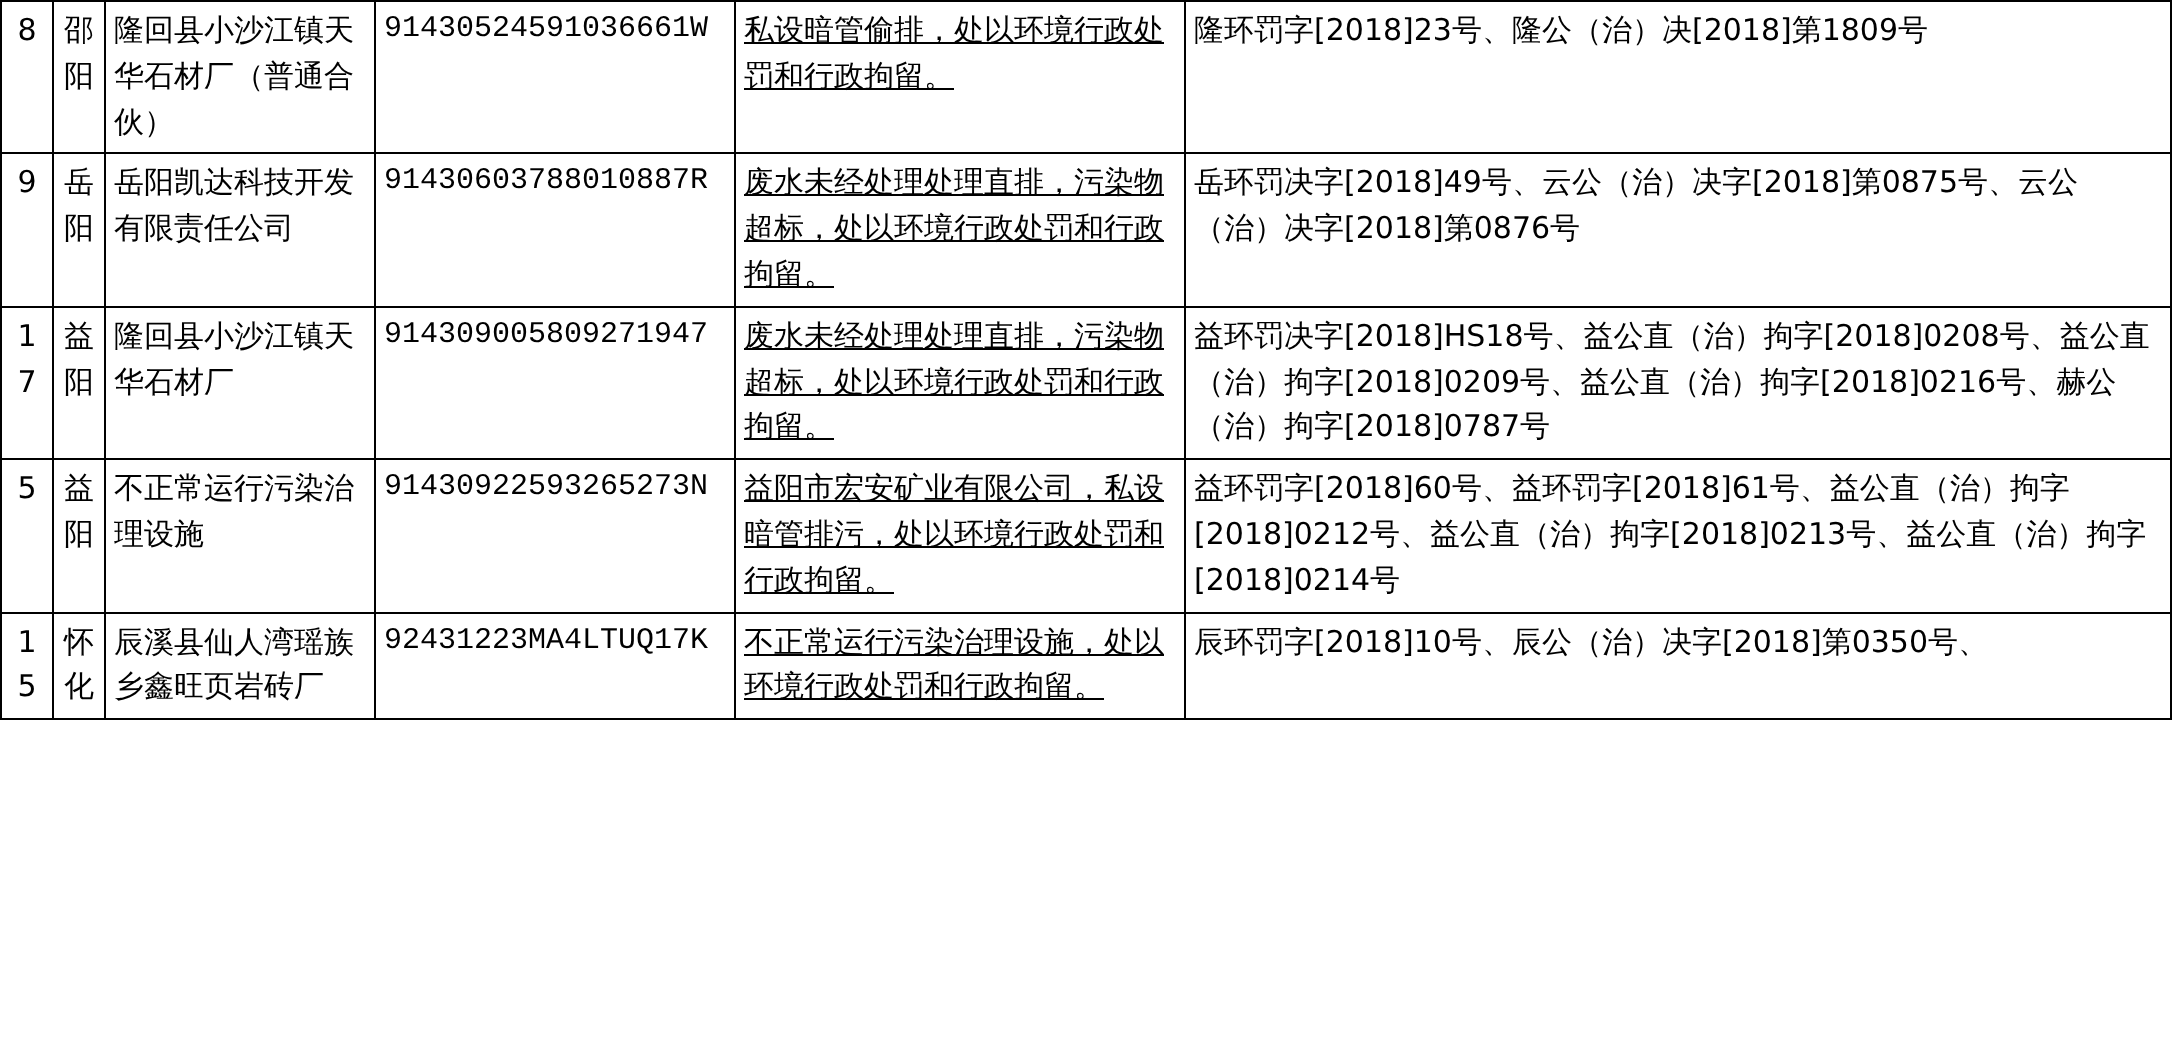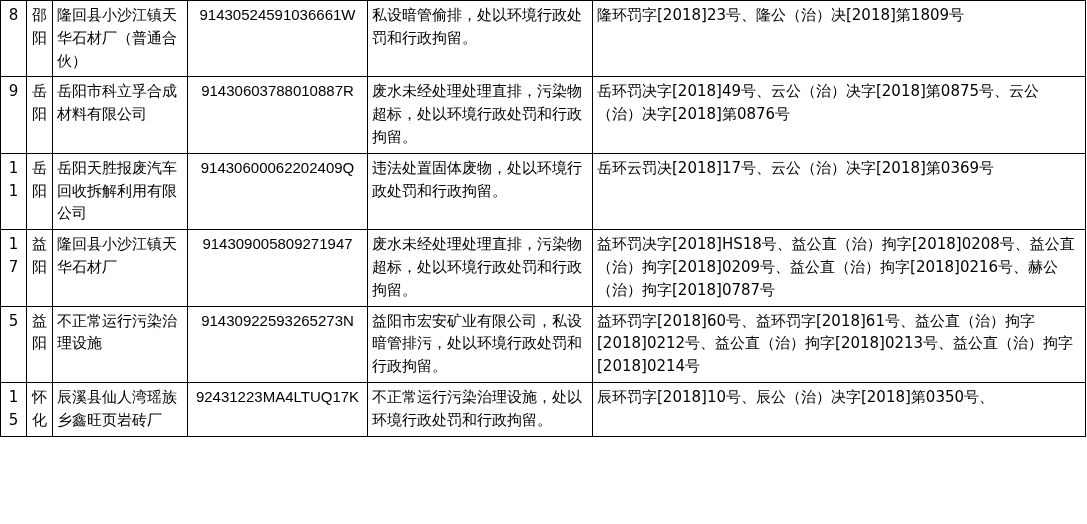--- a/index.html
+++ b/index.html
@@ -61,27 +61,27 @@
   td.name {
     font-size: 15px;
     line-height: 1.5;
     vertical-align: middle;
   }
   td.code {
     font-size: 15px;
     letter-spacing: 0px;
     vertical-align: middle;
     word-break: break-all;
-    font-family: Liberation Sans, sans-serif;
-    text-align: center;
+    font-family: Liberation Mono, monospace;
   }
   td.issue {
     font-size: 15px;
     line-height: 1.5;
     vertical-align: top;
+    text-decoration: underline;
   }
   td.doc {
     font-size: 15px;
     line-height: 1.5;
     vertical-align: top;
     border-radius: 21px;
   }
 </style>
 </head>
 <body>
@@ -111,37 +111,24 @@
         <td class="doc">隆环罚字[2018]23号、隆公（治）决[2018]第1809号</td>
       </tr>
       <tr>
         <td class="idx">9</td>
         <td class="city">
             <span>
               <span>岳</span>
               <span>阳</span>
             </span>
           </td>
-        <td class="name">岳阳市科立孚合成材料有限公司</td>
+        <td class="name">岳阳凯达科技开发有限责任公司</td>
         <td class="code">91430603788010887R</td>
         <td class="issue">废水未经处理处理直排，污染物超标，处以环境行政处罚和行政拘留。</td>
         <td class="doc">岳环罚决字[2018]49号、云公（治）决字[2018]第0875号、云公（治）决字[2018]第0876号</td>
-      </tr>
-      <tr>
-        <td class="idx">11</td>
-        <td class="city">
-            <span>
-              <span>岳</span>
-              <span>阳</span>
-            </span>
-          </td>
-        <td class="name">岳阳天胜报废汽车回收拆解利用有限公司</td>
-        <td class="code">91430600062202409Q</td>
-        <td class="issue">违法处置固体废物，处以环境行政处罚和行政拘留。</td>
-        <td class="doc">岳环云罚决[2018]17号、云公（治）决字[2018]第0369号</td>
       </tr>
       <tr>
         <td class="idx">17</td>
         <td class="city">
             <span>
               <span>益</span>
               <span>阳</span>
             </span>
           </td>
         <td class="name">隆回县小沙江镇天华石材厂</td>

